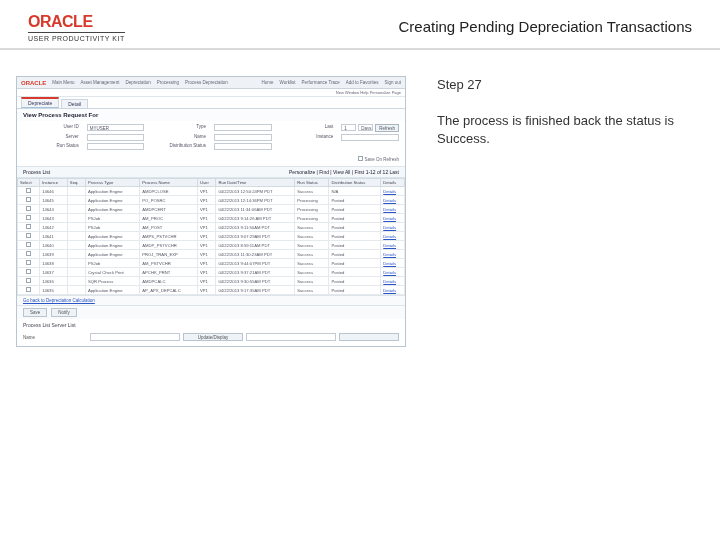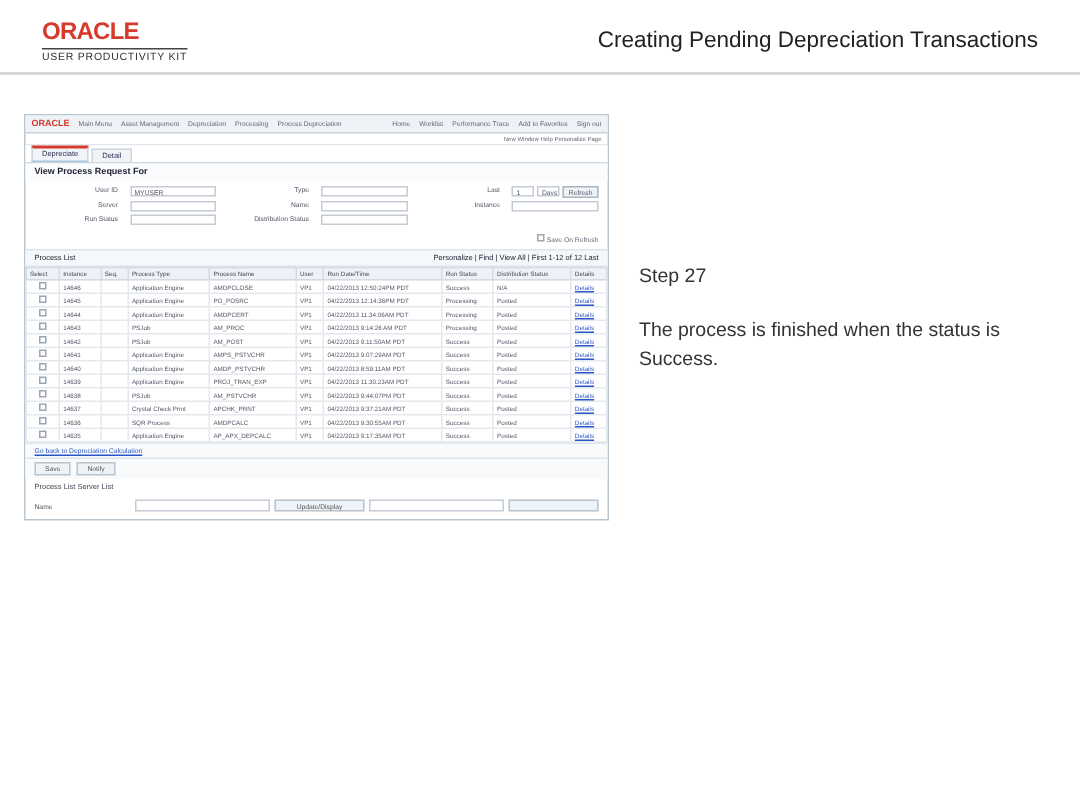--- a/index.html
+++ b/index.html
@@ -37,22 +37,21 @@
   .page-title {
     font-size: 15px;
     color: #222;
     margin-top: 4px;
     text-align: right;
   }
 
   .body-wrap {
     display: flex;
     padding: 26px 28px 0 16px;
-    gap: 20px;
-    align-items: center;
+    gap: 31px;
   }
   .left {
     width: 390px;
   }
   .right {
     flex: 1;
     font-size: 13px;
     line-height: 1.4;
   }
   .step {
@@ -462,15 +461,15 @@
         <div class="btn">Update/Display</div>
         <div class="fld"></div>
         <div class="btn"></div>
       </div>
 
     </div>
   </div>
 
   <div class="right">
     <div class="step">Step 27</div>
-    <div>The process is finished when the status is Success.</div>
+    <div>The process is finished back the status is Success.</div>
   </div>
 </div>
 
 </body></html>

